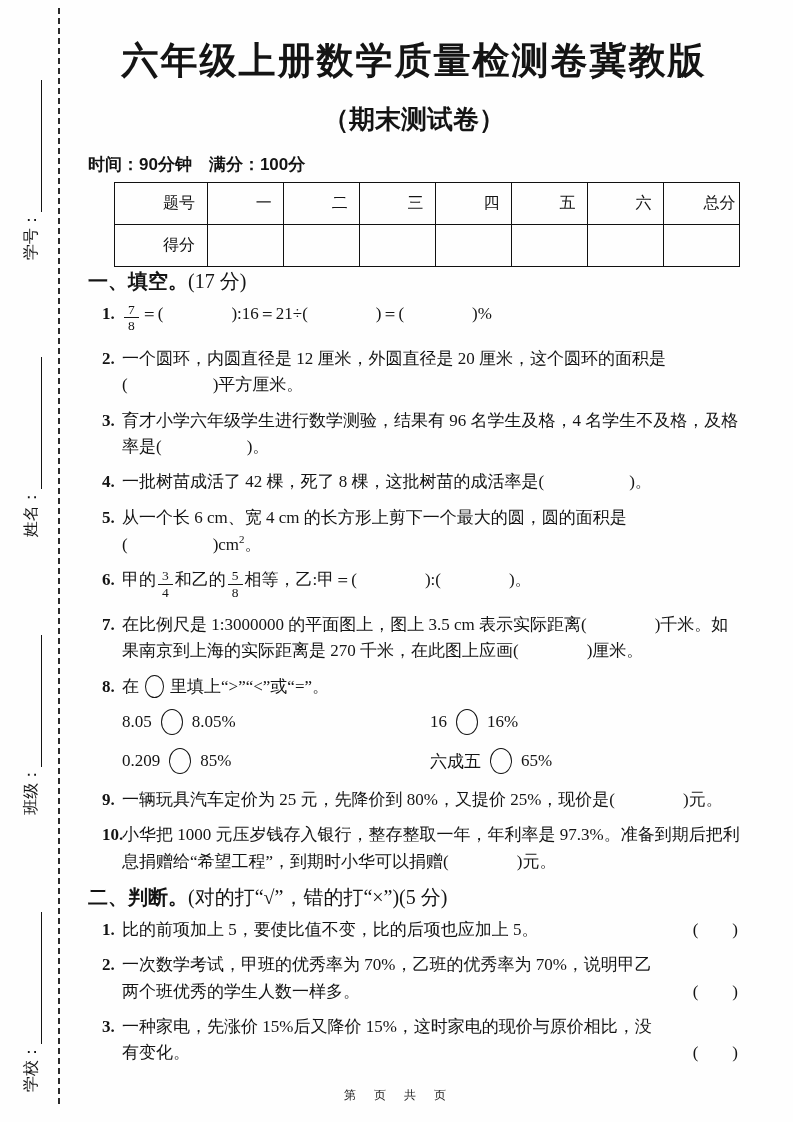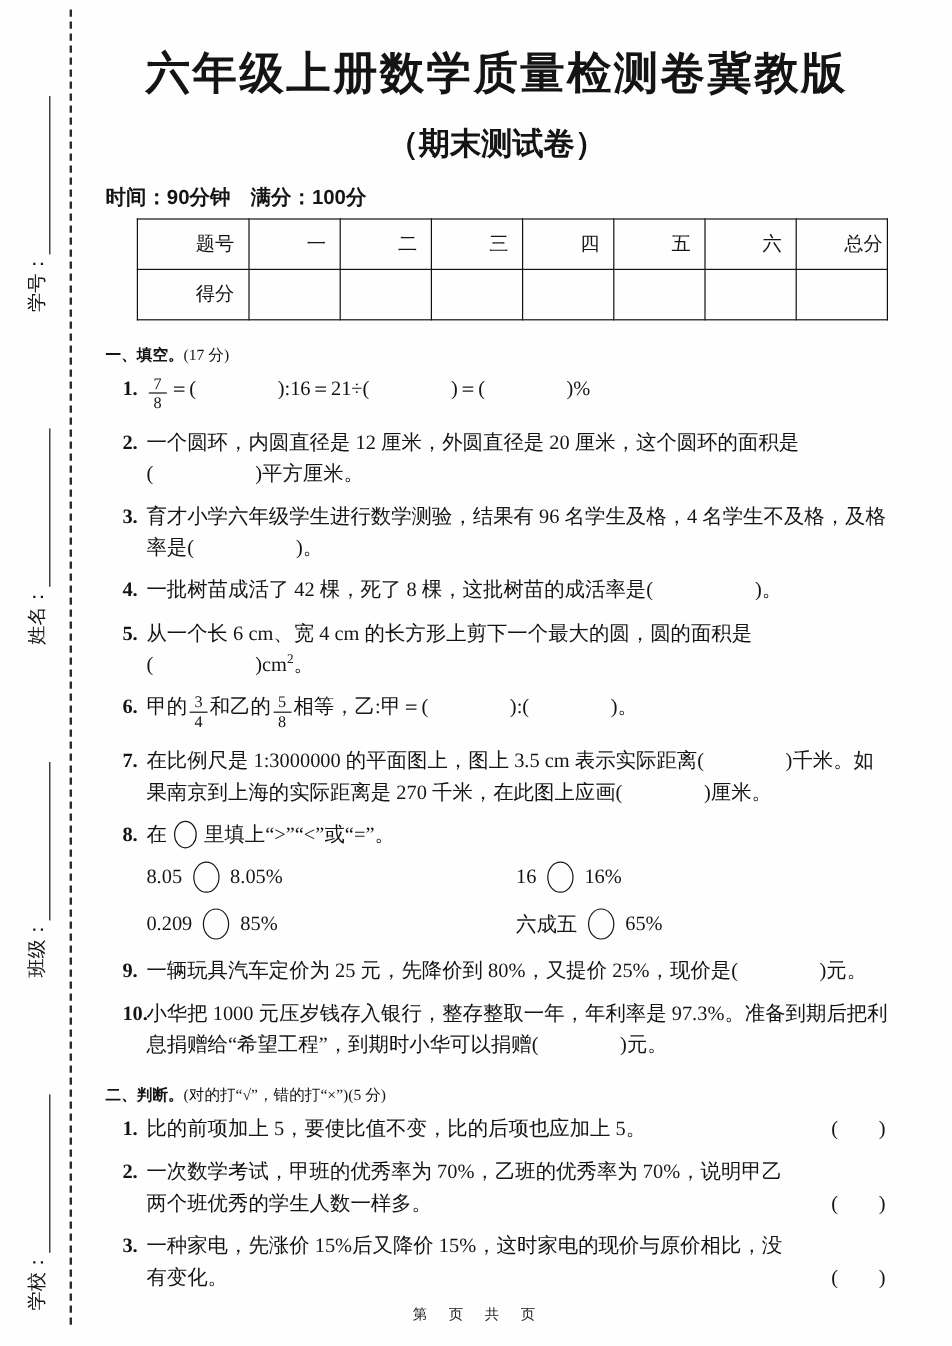--- a/index.html
+++ b/index.html
@@ -77,21 +77,21 @@
     height: 42px;
     text-align: center;
     vertical-align: middle;
     font-size: 16px;
     padding-left: 36px;
   }
   .score-table td.head-col { width: 95px; }
   .score-table td.num-col  { width: 77px; }
 
   
-  .section-heading { margin: 20px 0 6px 0; font-size: 13px; }
+  .section-heading { margin: 1px 0 6px 0; font-size: 20px; }
   .section-heading .h-bold { font-weight: 700; }
   .section-heading .h-normal { font-weight: 400; }
 
   .q {
     position: relative;
     padding-left: 34px;
     margin-bottom: 9px;
     font-size: 17px;
     line-height: 1.55;
   }

